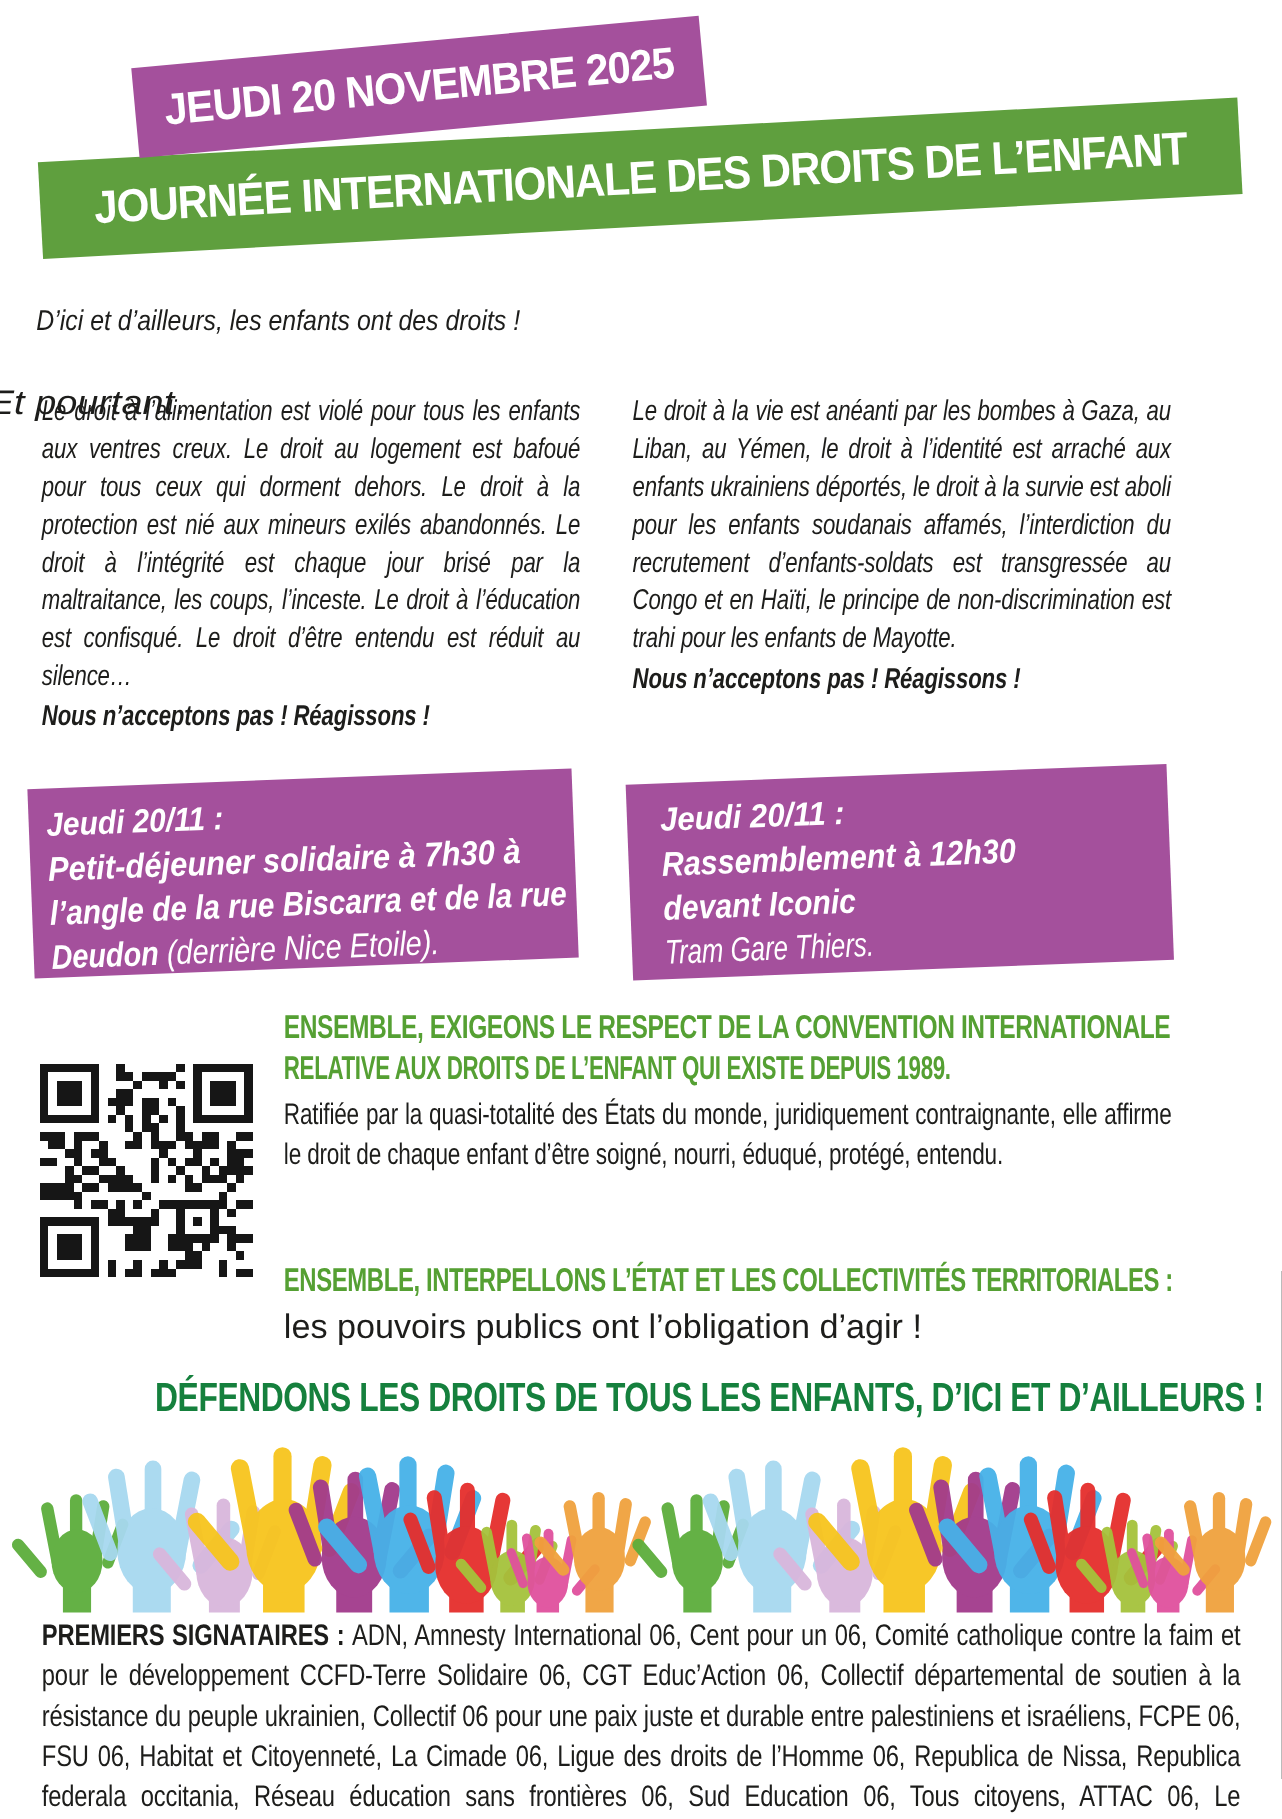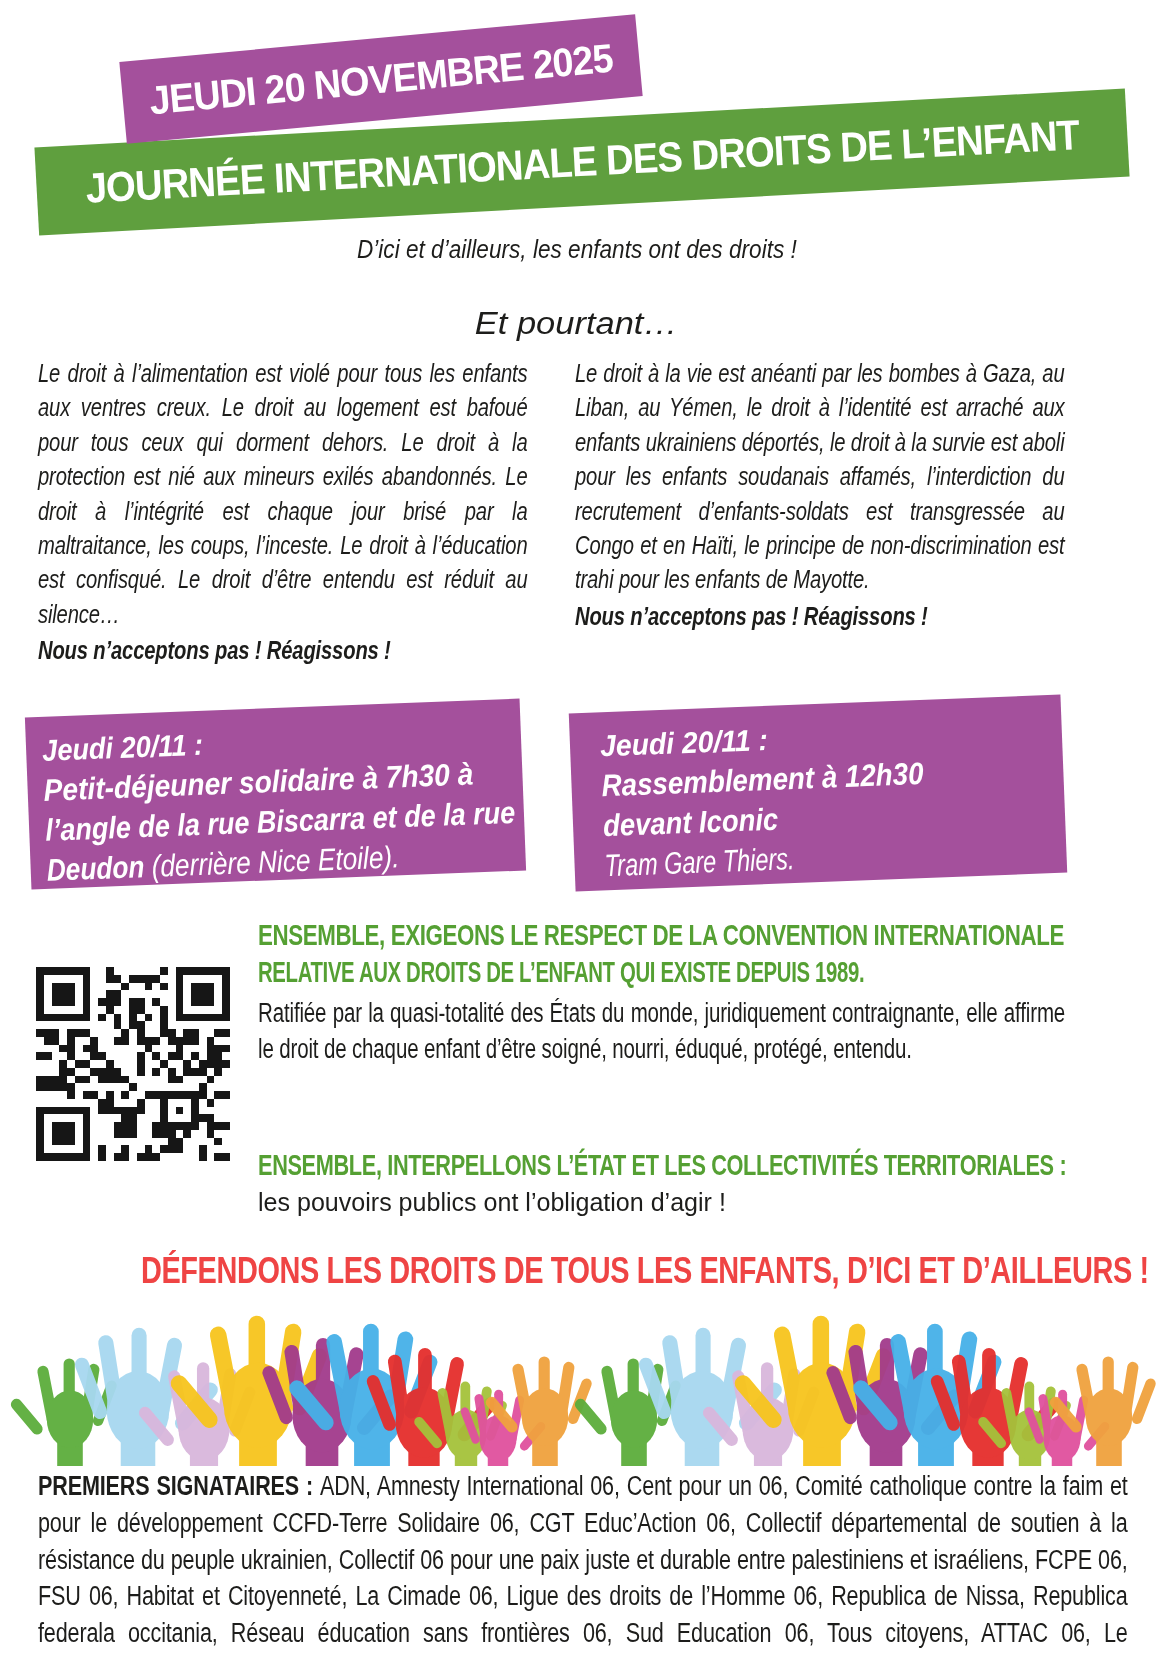--- a/index.html
+++ b/index.html
@@ -19,21 +19,21 @@
   .banner-purple{
     left:122px;top:38px;width:518px;height:82px;background:#a4509c;
     transform:rotate(-5.3deg);z-index:2;
   }
   .banner-text{
     color:#fff;font-weight:bold;letter-spacing:-1px;
   }
   .banner-purple .banner-text{font-size:40px;}
   .banner-green .banner-text{font-size:42px;}
   
-  .intro-line{left:0;right:12px;text-align:center;font-style:italic;font-size:26px;}
+  .intro-line{left:0;right:12px;text-align:left;font-style:italic;font-size:26px;margin-top:42px;}
   .intro-line.b{font-weight:normal;font-size:31px;}
   
   .col{
     width:630px;transform:scaleX(0.777);transform-origin:left top;
     font-style:italic;font-size:26px;line-height:34.4px;letter-spacing:-0.2px;
     text-align:justify;color:#1d1d1b;
   }
   .col .cta{font-weight:bold;text-align:left;margin-top:2px;}
   
   .event-box{
@@ -47,23 +47,23 @@
   .event-line.title{font-size:30px;}
   .event-line.lightline{font-weight:normal;}
   
   .qr{left:36px;top:967px;width:194px;height:194px;}
   
   .conv-h{left:258px;color:#55a033;font-weight:bold;font-size:30px;line-height:37px;letter-spacing:-0.5px;}
   .conv-p1{
     left:258px;top:995px;width:1062px;transform:scaleX(0.76);transform-origin:left top;
     font-size:27px;line-height:36.4px;letter-spacing:-0.2px;text-align:justify;
   }
-  .conv-p2{left:258px;top:1188px;font-size:25px;}
-  
-  .defend{left:0;right:0;top:1250px;color:#ef4444;font-weight:bold;font-size:37px;letter-spacing:-0.5px;}
+  .conv-p2{left:258px;top:1188px;font-size:31px;}
+  
+  .defend{left:0;right:0;top:1250px;color:#15803d;font-weight:bold;font-size:37px;letter-spacing:-0.5px;}
   
   .hands{left:0;top:1308px;width:1165px;height:158px;}
   
   .sign{
     left:38px;top:1468px;width:1362px;transform:scaleX(0.8);transform-origin:left top;
     font-size:27px;line-height:36.8px;letter-spacing:-0.2px;text-align:justify;
   }
   .sign .lead{font-weight:bold;}
 </style>
 </head>

